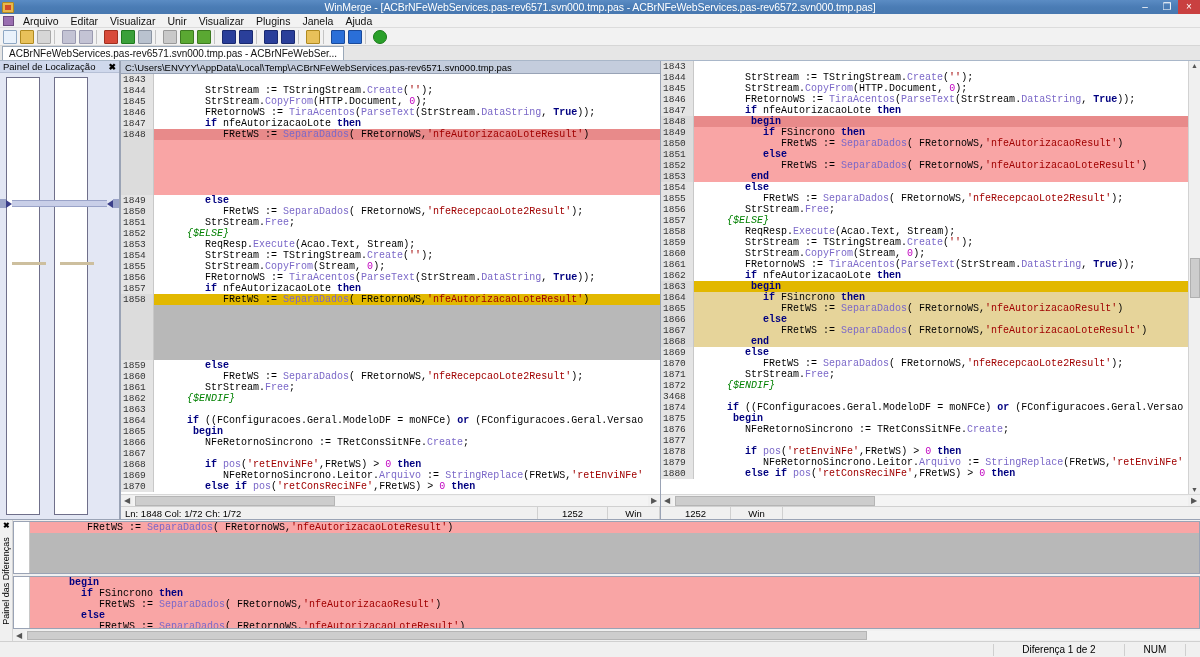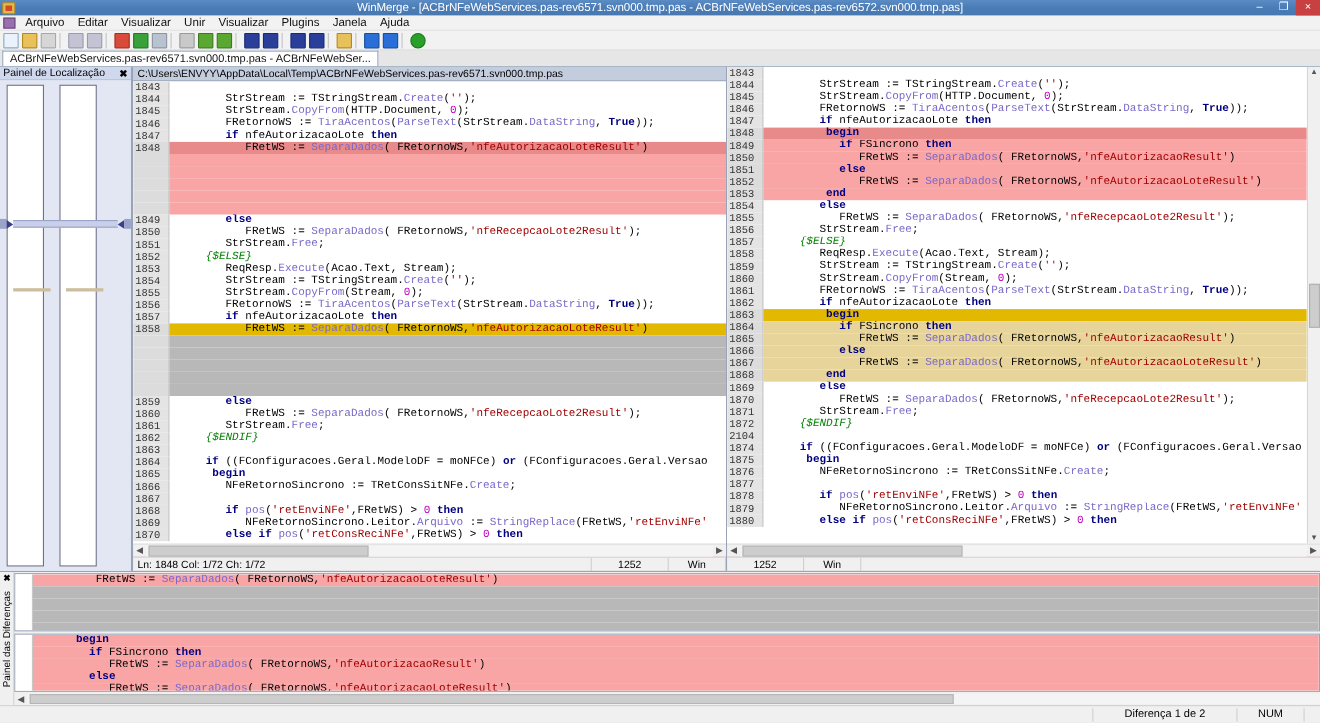--- a/index.html
+++ b/index.html
@@ -417,21 +417,21 @@
               <div class="cline d-yelsel"><div class="gutter" style="background:#dcdcdc;">1863</div><div class="ctext">         <span class="kw">begin</span></div></div>
               <div class="cline d-yel"><div class="gutter" style="background:#dcdcdc;">1864</div><div class="ctext">           <span class="kw">if</span> <span class="id">FSincrono</span> <span class="kw">then</span></div></div>
               <div class="cline d-yel"><div class="gutter" style="background:#dcdcdc;">1865</div><div class="ctext">              <span class="id">FRetWS</span> := <span class="fn">SeparaDados</span>( <span class="id">FRetornoWS</span>,<span class="str">'nfeAutorizacaoResult'</span>)</div></div>
               <div class="cline d-yel"><div class="gutter" style="background:#dcdcdc;">1866</div><div class="ctext">           <span class="kw">else</span></div></div>
               <div class="cline d-yel"><div class="gutter" style="background:#dcdcdc;">1867</div><div class="ctext">              <span class="id">FRetWS</span> := <span class="fn">SeparaDados</span>( <span class="id">FRetornoWS</span>,<span class="str">'nfeAutorizacaoLoteResult'</span>)</div></div>
               <div class="cline d-yel"><div class="gutter" style="background:#dcdcdc;">1868</div><div class="ctext">         <span class="kw">end</span></div></div>
               <div class="cline"><div class="gutter">1869</div><div class="ctext">        <span class="kw">else</span></div></div>
               <div class="cline"><div class="gutter">1870</div><div class="ctext">           <span class="id">FRetWS</span> := <span class="fn">SeparaDados</span>( <span class="id">FRetornoWS</span>,<span class="str">'nfeRecepcaoLote2Result'</span>);</div></div>
               <div class="cline"><div class="gutter">1871</div><div class="ctext">        <span class="id">StrStream</span>.<span class="fn">Free</span>;</div></div>
               <div class="cline"><div class="gutter">1872</div><div class="ctext">     <span class="cmt">{$ENDIF}</span></div></div>
-              <div class="cline"><div class="gutter">2104</div><div class="ctext">&nbsp;</div></div>
+              <div class="cline"><div class="gutter">3468</div><div class="ctext">&nbsp;</div></div>
               <div class="cline"><div class="gutter">1874</div><div class="ctext">     <span class="kw">if</span> ((<span class="id">FConfiguracoes</span>.<span class="id">Geral</span>.<span class="id">ModeloDF</span> = <span class="id">moNFCe</span>) <span class="kw">or</span> (<span class="id">FConfiguracoes</span>.<span class="id">Geral</span>.<span class="id">Versao</span></div></div>
               <div class="cline"><div class="gutter">1875</div><div class="ctext">      <span class="kw">begin</span></div></div>
               <div class="cline"><div class="gutter">1876</div><div class="ctext">        <span class="id">NFeRetornoSincrono</span> := <span class="id">TRetConsSitNFe</span>.<span class="fn">Create</span>;</div></div>
               <div class="cline"><div class="gutter">1877</div><div class="ctext">&nbsp;</div></div>
               <div class="cline"><div class="gutter">1878</div><div class="ctext">        <span class="kw">if</span> <span class="fn">pos</span>(<span class="str">'retEnviNFe'</span>,<span class="id">FRetWS</span>) &gt; <span class="num">0</span> <span class="kw">then</span></div></div>
               <div class="cline"><div class="gutter">1879</div><div class="ctext">           <span class="id">NFeRetornoSincrono</span>.<span class="id">Leitor</span>.<span class="fn">Arquivo</span> := <span class="fn">StringReplace</span>(<span class="id">FRetWS</span>,<span class="str">'retEnviNFe'</span></div></div>
               <div class="cline"><div class="gutter">1880</div><div class="ctext">        <span class="kw">else</span> <span class="kw">if</span> <span class="fn">pos</span>(<span class="str">'retConsReciNFe'</span>,<span class="id">FRetWS</span>) &gt; <span class="num">0</span> <span class="kw">then</span></div></div>
             </div>
           <div class="vscroll">
             <div class="arrow">▲</div>

